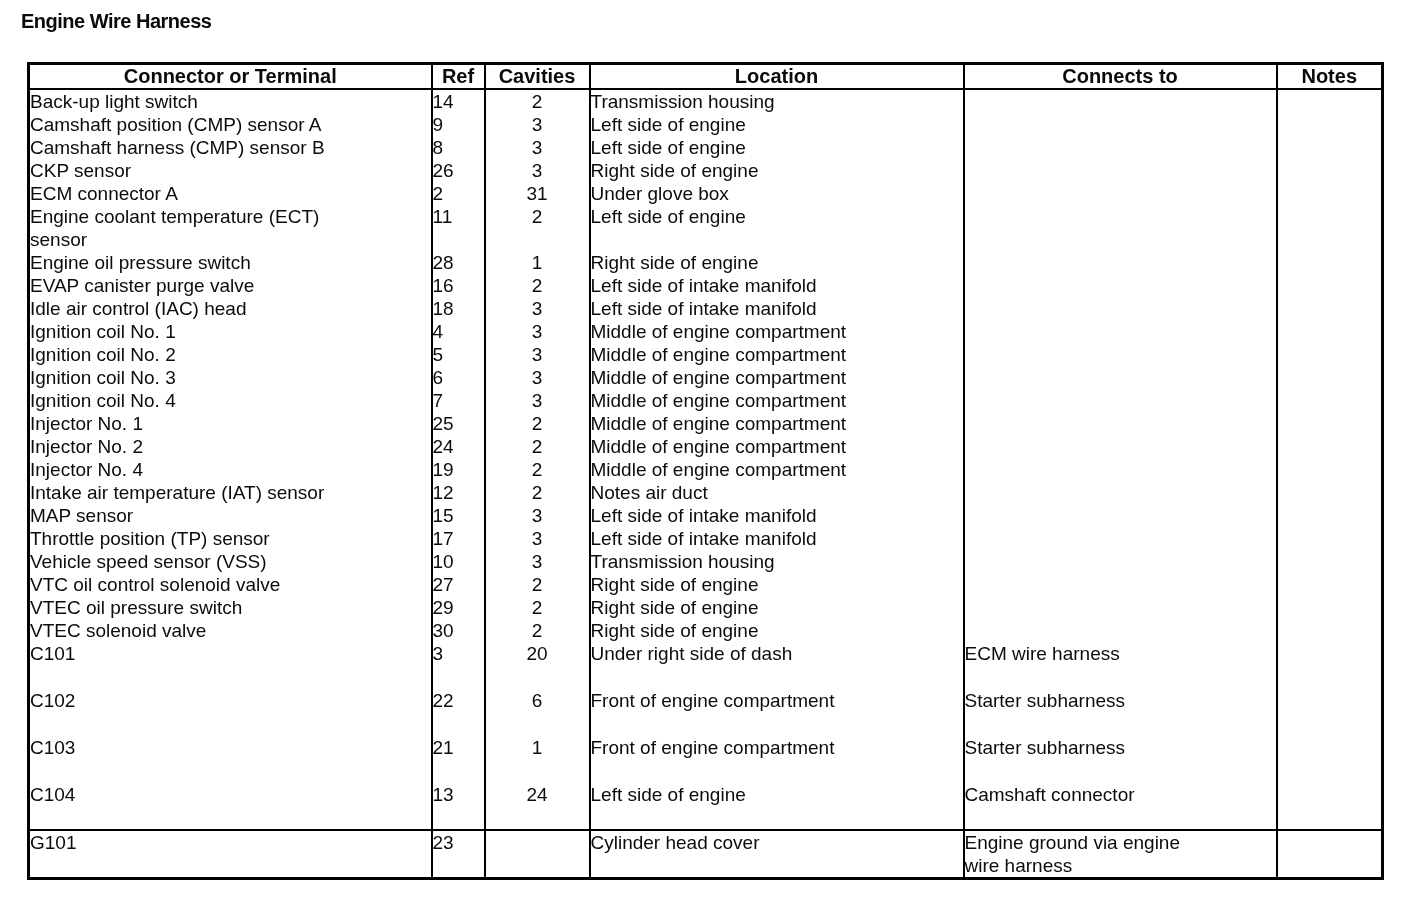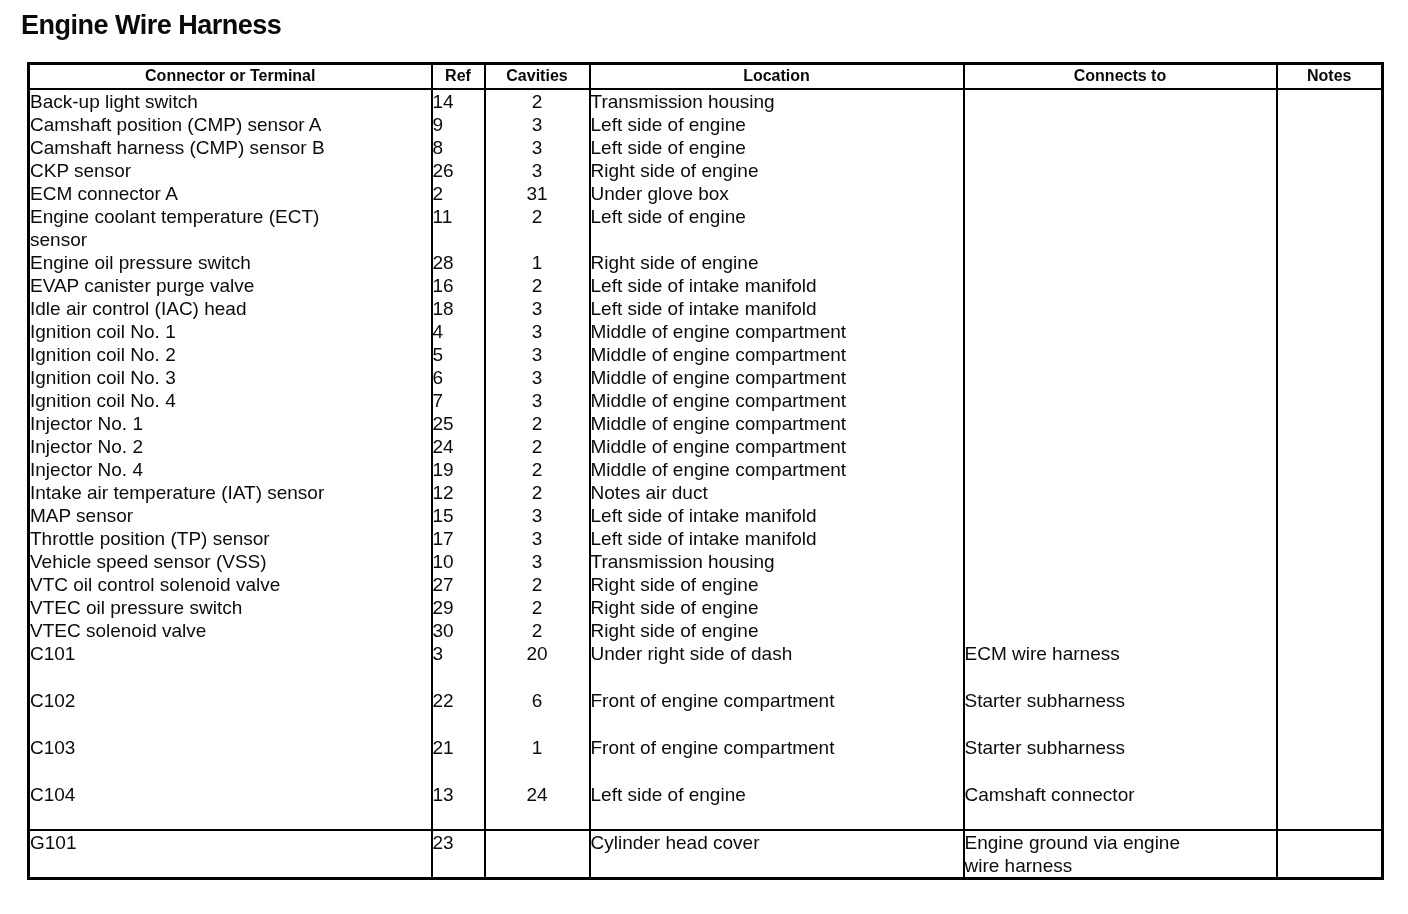--- a/index.html
+++ b/index.html
@@ -10,41 +10,41 @@
     height: 914px;
     background: #ffffff;
     font-family: "Liberation Sans", sans-serif;
     color: #0c0c0c;
     overflow: hidden;
   }
   .doc-title {
     position: absolute;
     left: 21px;
     top: 10px;
-    font-size: 27px;
+    font-size: 20px;
     font-weight: bold;
     letter-spacing: -0.5px;
     color: #0a0a0a;
   }
   table.harness {
     position: absolute;
     left: 27px;
     top: 62px;
     width: 1354px;
     border-collapse: collapse;
     table-layout: fixed;
     border: 3px solid #000;
   }
   table.harness th {
     border-left: 2px solid #000;
     border-right: 2px solid #000;
     border-bottom: 2px solid #000;
     height: 25px;
     padding: 0 2px;
-    font-size: 16px;
+    font-size: 20px;
     font-weight: bold;
     text-align: center;
     vertical-align: middle;
     color: #0a0a0a;
   }
   table.harness td {
     border-left: 2px solid #000;
     border-right: 2px solid #000;
     padding: 0;
     font-size: 19px;

